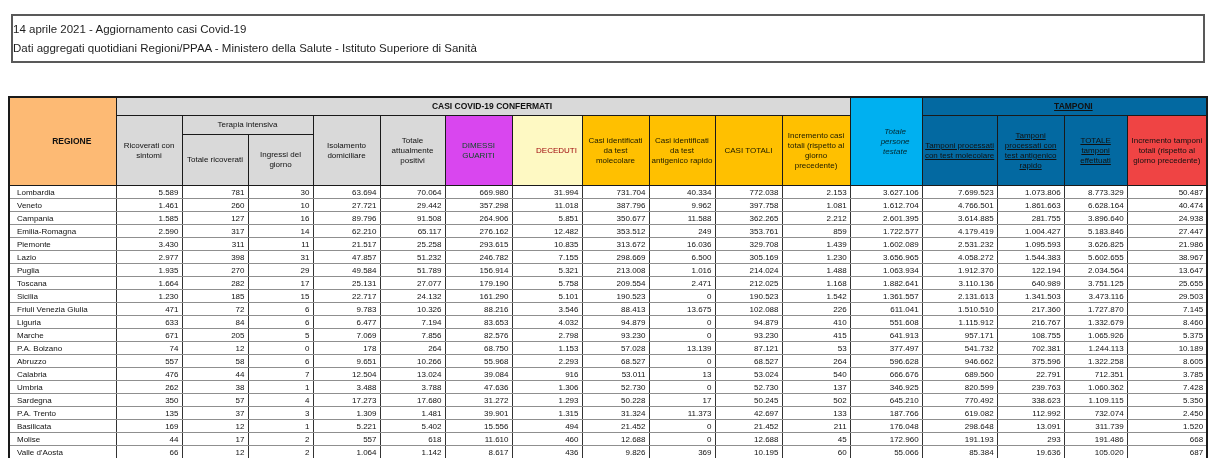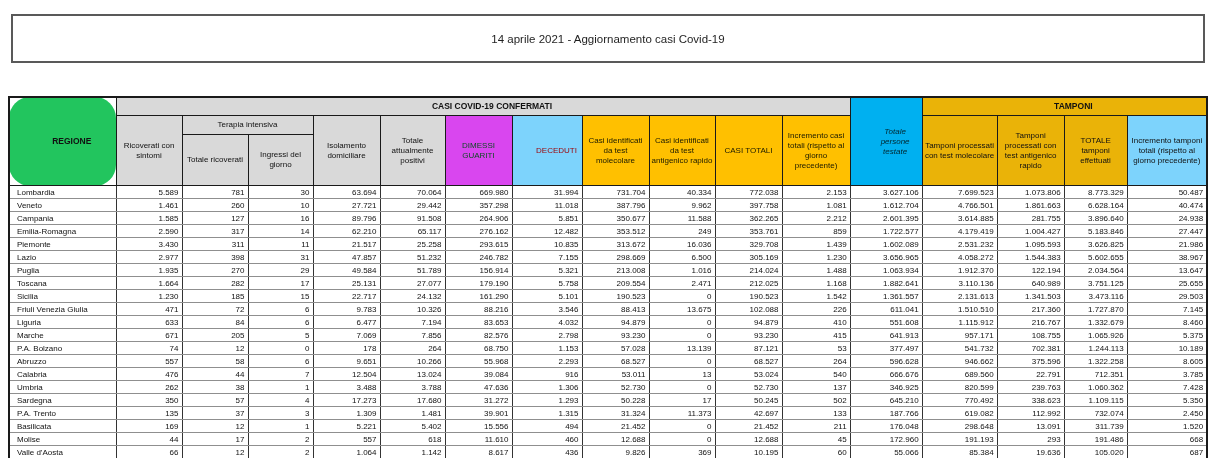--- a/index.html
+++ b/index.html
@@ -1,44 +1,45 @@
 <!DOCTYPE html>
 <html><head>
 <meta charset="utf-8">
 <style>
   html,body{margin:0;padding:0;background:#fff;width:1214px;height:458px;overflow:hidden;
     font-family:"Liberation Sans",sans-serif;-webkit-font-smoothing:antialiased;}
   .title-box{box-sizing:border-box;margin:14px 9px 0 11px;width:1194px;height:49px;
     border:2px solid #595959;display:flex;flex-direction:column;justify-content:space-evenly;
-    text-align:center;font-size:11.5px;color:#1f1f1f;}
+    font-size:11.5px;color:#1f1f1f;}
   table.covid{margin:33px 0 0 8px;border-collapse:collapse;table-layout:fixed;width:1198px;
     font-size:8px;color:#111;border:2px solid #1a1a1a;}
   th{border:1px solid #1a1a1a;background:#d9d9d9;font-weight:normal;text-align:center;
     vertical-align:middle;padding:1px 2px;line-height:1.25;overflow:hidden;}
   tr.hr1 th{height:15px;padding-left:20px;}
   tr.hr2 th{height:16px;}
   tr.hr3 th{height:48px;}
   th.band{font-weight:bold;font-size:8.5px;}
-  th.region-h{background:#22c55e;font-weight:bold;font-size:8.5px;border-radius:21px;}
+  th.region-h{background:#fdba74;font-weight:bold;font-size:8.5px;}
   th.green{background:#d946ef;color:#0d4a22;}
-  th.red{background:#7dd3fc;color:#9c0006;padding-left:21px;}
+  th.red{background:#fef9c3;color:#9c0006;padding-left:21px;}
   th.yellow{background:#ffc000;color:#1a1a00;}
   th.cyan{background:#00b0f0;color:#00262e;font-style:italic;}
-  th.lblue{background:#eab308;}
-  th.incrh{background:#7dd3fc;}
+  th.lblue{background:#0369a1;text-decoration:underline;}
+  th.incrh{background:#ef4444;}
   td{border-right:1px solid #333;border-left:1px solid #333;border-bottom:1px solid #8f8f8f;
     padding:0 3px;height:12px;text-align:right;white-space:nowrap;overflow:hidden;
     vertical-align:middle;}
   td.region{text-align:left;padding-left:7px;}
 </style>
 </head>
 <body>
 
 <div class="title-box">
   <div>14 aprile 2021 - Aggiornamento casi Covid-19</div>
+  <div>Dati aggregati quotidiani Regioni/PPAA - Ministero della Salute - Istituto Superiore di Sanità</div>
 </div>
 
 <table class="covid">
   <colgroup>
     <col style="width:107px">
       <col style="width:66px">
       <col style="width:66px">
       <col style="width:65px">
     <col style="width:67px">
       <col style="width:65px">

